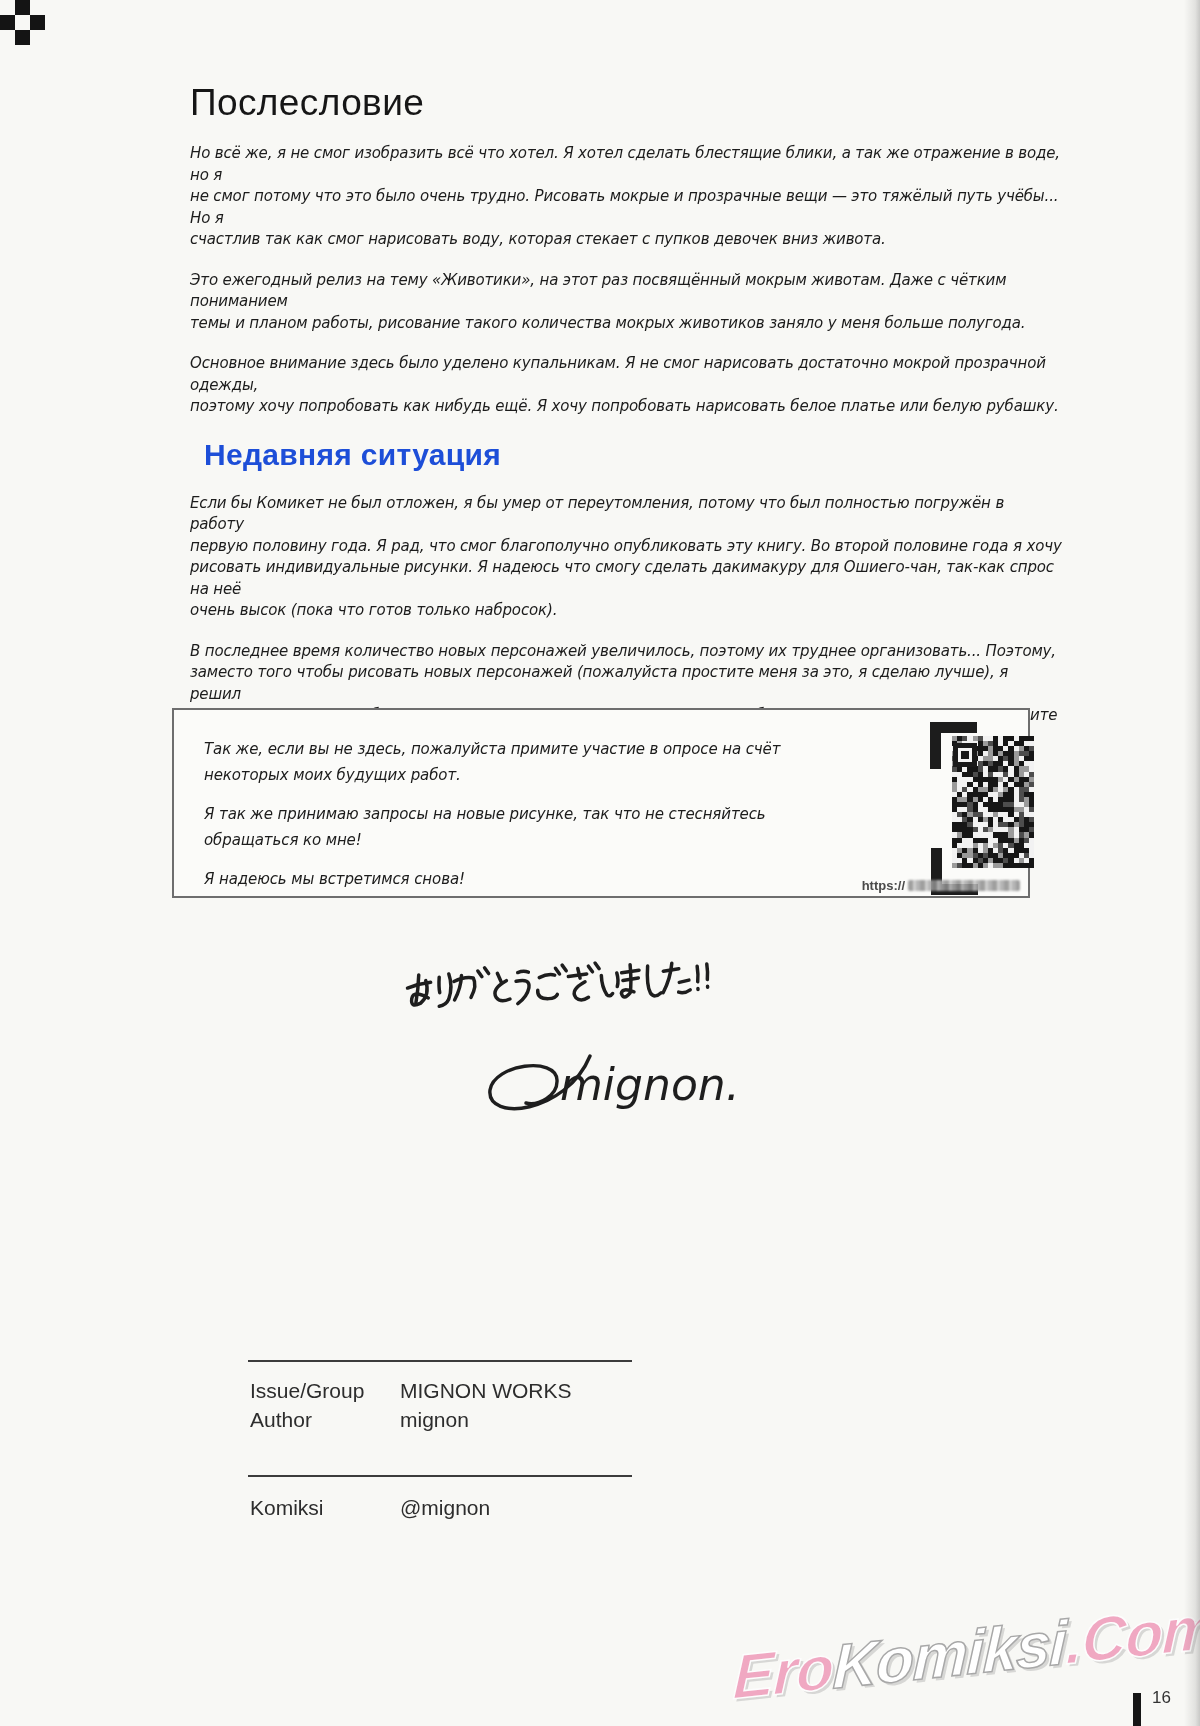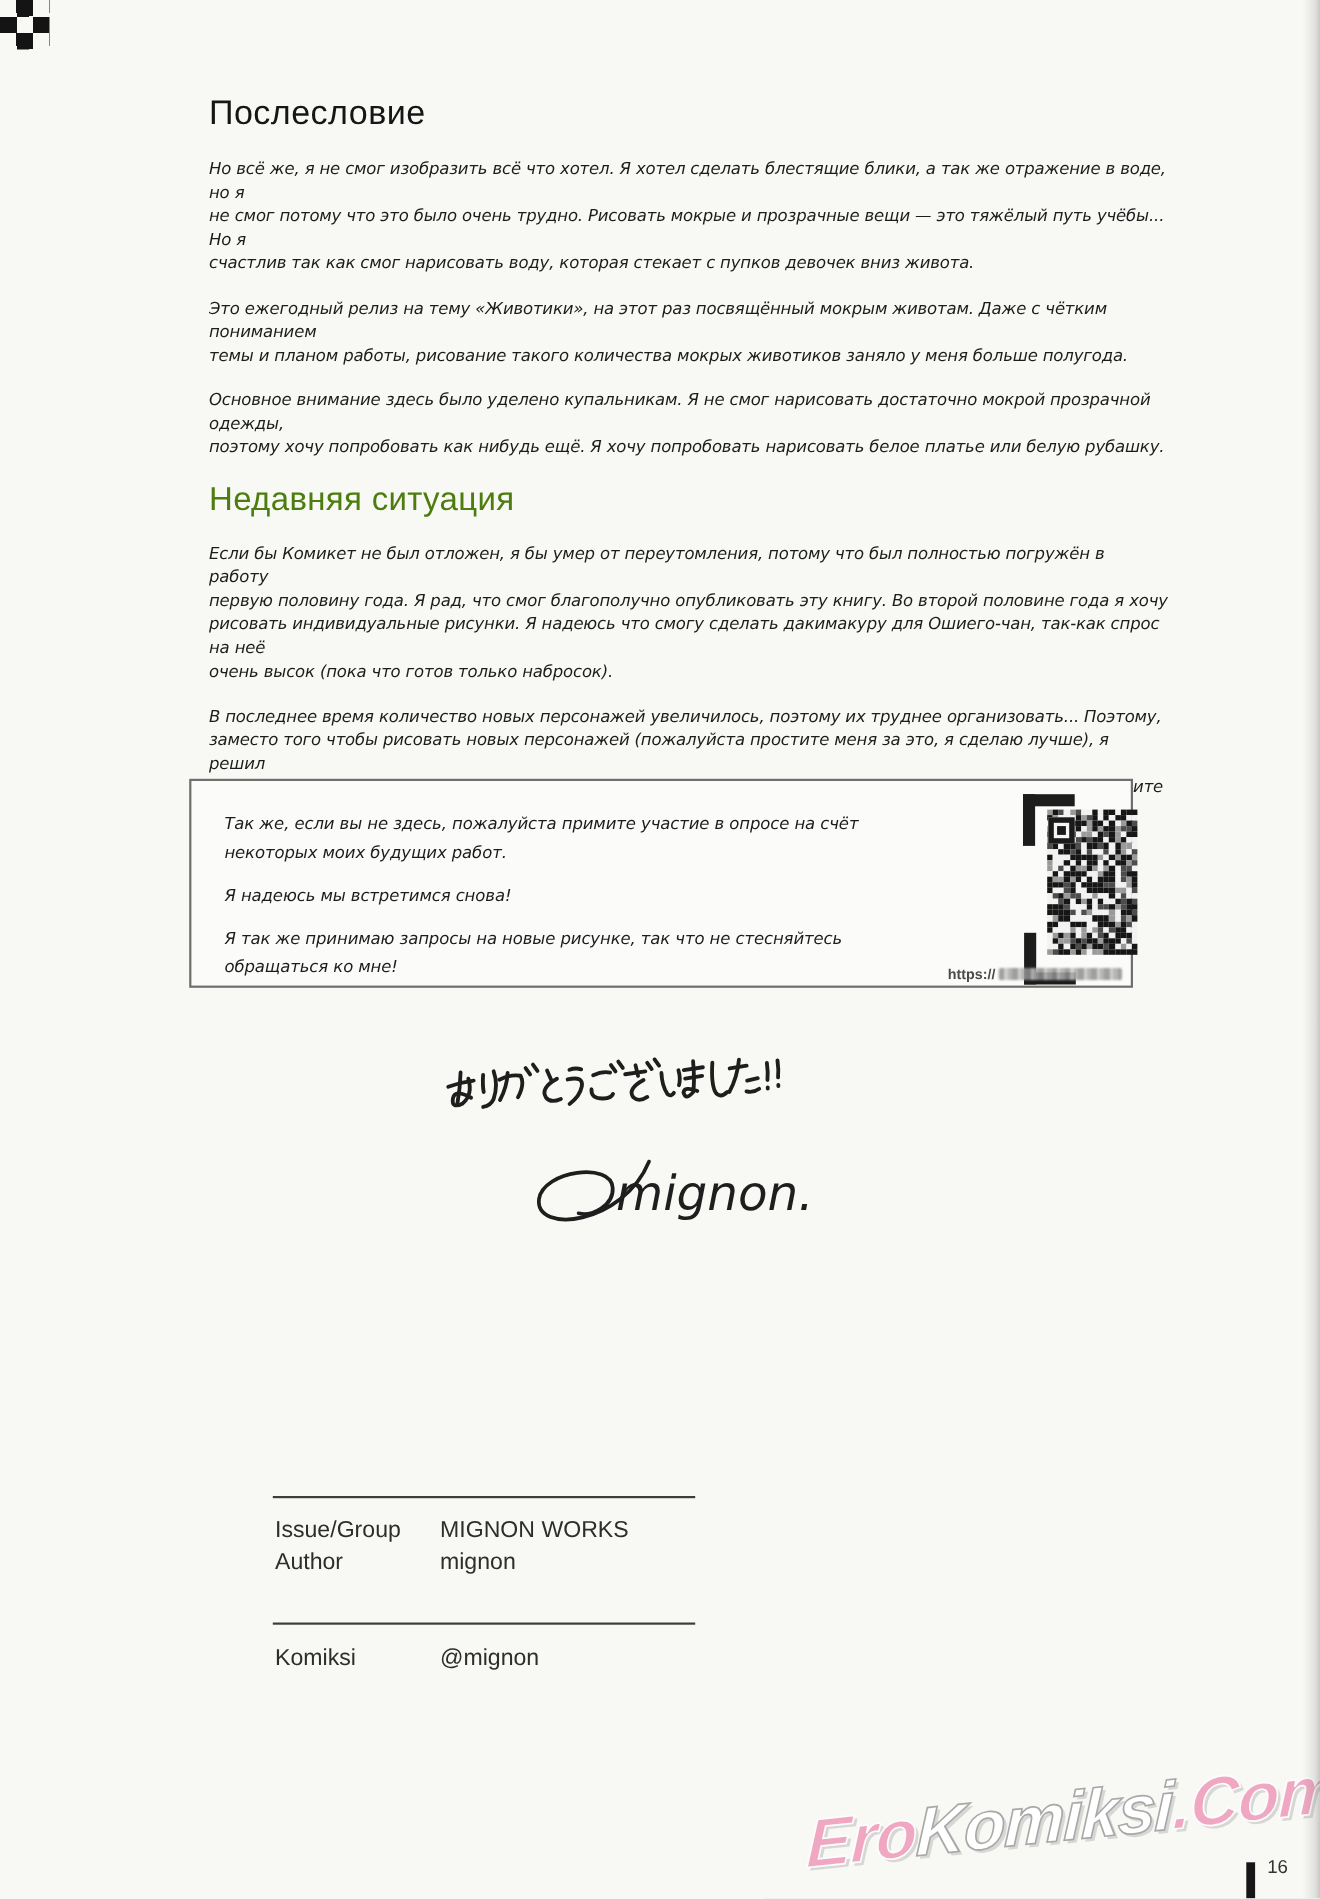--- a/index.html
+++ b/index.html
@@ -10,26 +10,26 @@
   }
   
   .checker{
     position:absolute;left:0;top:0;width:45px;height:45px;
     background:repeating-conic-gradient(#141414 0% 25%, rgba(0,0,0,0) 0% 50%);
     background-size:30px 30px;
   }
   
   .content{position:absolute;left:190px;top:84px;width:872px;}
   .content h1{
-    margin:0 0 22px 0;font-size:31px;line-height:37px;font-weight:500;
+    margin:0 0 22px 0;font-size:37px;line-height:37px;font-weight:500;
     color:#161616;letter-spacing:.4px;font-family:"Liberation Sans",sans-serif;
   }
   .content h2{
-    margin:18px 0 20px 0;font-size:30px;line-height:36px;font-weight:400;
-    color:#4d7c0f;letter-spacing:.3px;
+    margin:18px 0 20px 14px;font-size:30px;line-height:36px;font-weight:700;
+    color:#1d4ed8;letter-spacing:.3px;
   }
   .content p{
     margin:0 0 19px 0;font-size:15px;line-height:21.5px;letter-spacing:-.15px;
     white-space:pre-line;font-style:italic;
     font-family:"DejaVu Sans",sans-serif;color:#1c1c1c;
   }
   
   .survey-box{
     position:absolute;left:172px;top:708px;width:858px;height:190px;
     border:2px solid #6e6e6e;background:#fbfbf9;box-sizing:border-box;
@@ -125,23 +125,23 @@
 проводить опросы что бы узнать каких персонажей читатели хотят чтобы я нарисовал. Пожалуйста, примите
 участие в опросе, что бы высказать своё мнение.</p>
     <p>Следующая манга, как обычно будет опубликована в конце этого года.
 (Интересно, будет ли в этом году Комикет... Даже если его не будет, манга будет опубликована в конце года).</p>
   </div>
 
   <div class="survey-box">
     <div class="survey-text">
       <p>Так же, если вы не здесь, пожалуйста примите участие в опросе на счёт
 некоторых моих будущих работ.</p>
-      <p>Я надеюсь мы встретимся снова!</p>
       <p>Я так же принимаю запросы на  новые рисунке, так что не стесняйтесь
 обращаться ко мне!</p>
+      <p>Я надеюсь мы встретимся снова!</p>
     </div>
     <div class="bracket tl"></div>
     <div class="bracket bl"></div>
     <div class="qr">
       <span class="qr-finder"></span>
     <i style="background: rgb(154, 154, 154);"></i>
         <i style="background: rgb(22, 22, 22);"></i>
         <i style="background: rgb(77, 77, 77);"></i>
         <i style="background: rgb(242, 242, 242);"></i>
         <i style="background: rgb(154, 154, 154);"></i>

